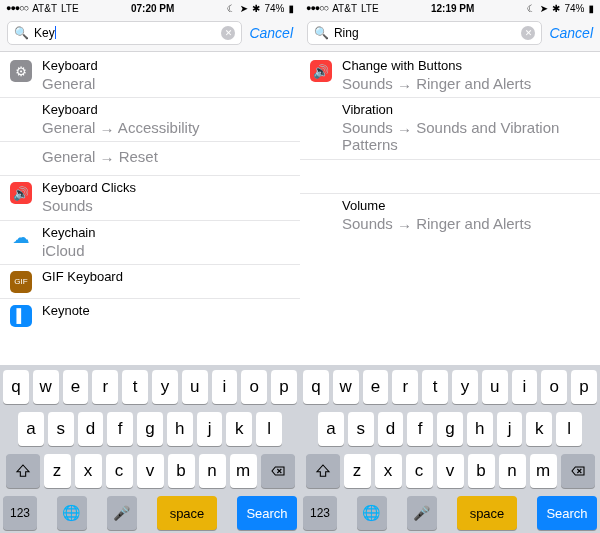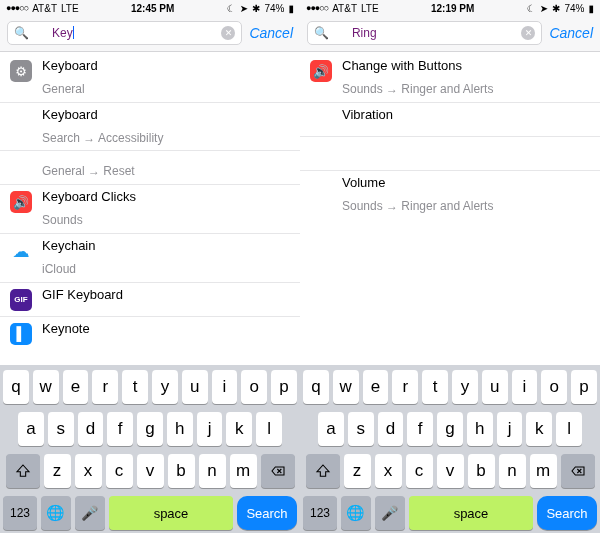--- a/index.html
+++ b/index.html
@@ -43,21 +43,21 @@
     display: flex;
     align-items: center;
     background: #fff;
     border: 1px solid #d5d5d8;
     border-radius: 5px;
     height: 24px;
     padding: 0 6px;
     gap: 5px;
   }
   .search-glyph { color: #8e8e93; font-size: 12px; }
-  .search-text { flex: 1; font-size: 12px; color: #701a75; letter-spacing: 0; margin-left: 18px; }
+  .search-text { flex: 1; font-size: 12px; color: #000000; letter-spacing: 0; }
   .cursor::after { content:""; display:inline-block; width:1.5px; height:13px; background:#0b60ff; vertical-align:-2px; margin-left:0px;}
   .clear-btn {
     width: 14px; height: 14px; border-radius: 50%;
     background: #c7c7cc; color: #fff; font-size: 9px;
     display: flex; align-items: center; justify-content: center;
   }
   .cancel { color: #0b84ff; font-size: 14px; font-style: italic; }
 
   
   .results { flex: 1; background: #fff; overflow: hidden; padding-top: 2px;}
@@ -71,27 +71,27 @@
   .result:last-child { border-bottom: none; }
   .r-icon {
     width: 22px; height: 22px; border-radius: 5px;
     flex-shrink: 0; display:flex; align-items:center; justify-content:center;
     color:#fff; font-size:13px;
     margin-top:1px;
   }
   .r-icon.placeholder { background: transparent; }
   .r-text { flex: 1; display: flex; flex-direction: column; line-height: 1.15; justify-content: space-between; }
   .r-title { font-size: 13px; color: #000; }
-  .r-sub { font-size: 12px; color: #8e8e93; margin-top:9px;}
+  .r-sub { font-size: 15px; color: #8e8e93; margin-top:1px;}
 
   
   .ic-general { background:#8e8e93; }
   .ic-sounds { background:#fc3d39; }
   .ic-icloud { background:transparent; color:#1d9bf0; font-size:17px;}
-  .ic-gif { background:#4c1d95; color:#fff; font-size:8px; font-weight:700; }
+  .ic-gif { background:#a16207; color:#fff; font-size:8px; font-weight:400; }
   .ic-keynote { background:#0a8bff; color:#fff; font-size:13px; }
 
   
   .keyboard {
     height: 168px;
     background: #d1d4da;
     padding: 5px 3px 4px;
     display: flex;
     flex-direction: column;
     gap: 8px;
@@ -111,42 +111,42 @@
   .krow.mid { padding: 0 15px; }
   .krow.mid .key { max-width: 27px; }
   .krow.bot { padding: 0; }
   .key.fn {
     background: #aeb3bd;
     flex: 0 0 34px;
     font-size: 14px;
   }
   .key.bksp { flex:0 0 34px; background:#aeb3bd; }
   .krow.bot .key.letter { max-width:27px; }
-  .krow.sys { gap: 4px; }
+  .krow.sys { gap: 20px; }
   .key.k123 { flex:0 0 34px; background:#aeb3bd; font-size:12px;}
   .key.globe { flex:0 0 30px; background:#aeb3bd; font-size:15px;}
   .key.mic { flex:0 0 30px; background:#aeb3bd; font-size:14px;}
-  .key.space { flex:1; background:#bef264; font-size:13px;}
-  .key.search { flex:0 0 60px; background:#0b84ff; color:#fff; font-size:13px;border-radius:10px;}
+  .key.space { flex:1; background:#eab308; font-size:13px;}
+  .key.search { flex:0 0 60px; background:#0b84ff; color:#fff; font-size:13px;}
 
   .shift-svg, .bksp-svg { width:16px; height:16px; }
 
 </style>
 </head>
 <body>
 
 <div class="container" id="root">
     <div class="phone">
       <div class="status-bar">
         <div class="sb-left">
           <span class="dots">●●●○○</span>
           <span>AT&amp;T</span>
           <span>LTE</span>
         </div>
-        <div class="sb-center">12:45 PM</div>
+        <div class="sb-center">07:20 PM</div>
         <div class="sb-right">
           <span>☾</span>
           <span>➤</span>
           <span>✱</span>
           <span>74%</span>
           <span>▮</span>
         </div>
       </div>
       <div class="search-row">
         <div class="search-field">
@@ -161,21 +161,21 @@
           <div class="r-icon ic-general">⚙</div>
           <div class="r-text">
             <div class="r-title">Keyboard</div>
             <div class="r-sub">General</div>
           </div>
         </div>
         <div class="result">
           <div class="r-icon placeholder"></div>
           <div class="r-text">
             <div class="r-title">Keyboard</div>
-            <div class="r-sub">Search → Accessibility</div>
+            <div class="r-sub">General → Accessibility</div>
           </div>
         </div>
         <div class="result">
           <div class="r-icon placeholder"></div>
           <div class="r-text">
             <div class="r-sub">General → Reset</div>
           </div>
         </div>
         <div class="result">
           <div class="r-icon ic-sounds">🔊</div>
@@ -286,20 +286,21 @@
           <div class="r-icon ic-sounds">🔊</div>
           <div class="r-text">
             <div class="r-title">Change with Buttons</div>
             <div class="r-sub">Sounds → Ringer and Alerts</div>
           </div>
         </div>
         <div class="result">
           <div class="r-icon placeholder"></div>
           <div class="r-text">
             <div class="r-title">Vibration</div>
+            <div class="r-sub">Sounds → Sounds and Vibration Patterns</div>
           </div>
         </div>
         <div class="result">
           <div class="r-icon placeholder"></div>
         </div>
         <div class="result">
           <div class="r-icon placeholder"></div>
           <div class="r-text">
             <div class="r-title">Volume</div>
             <div class="r-sub">Sounds → Ringer and Alerts</div>

